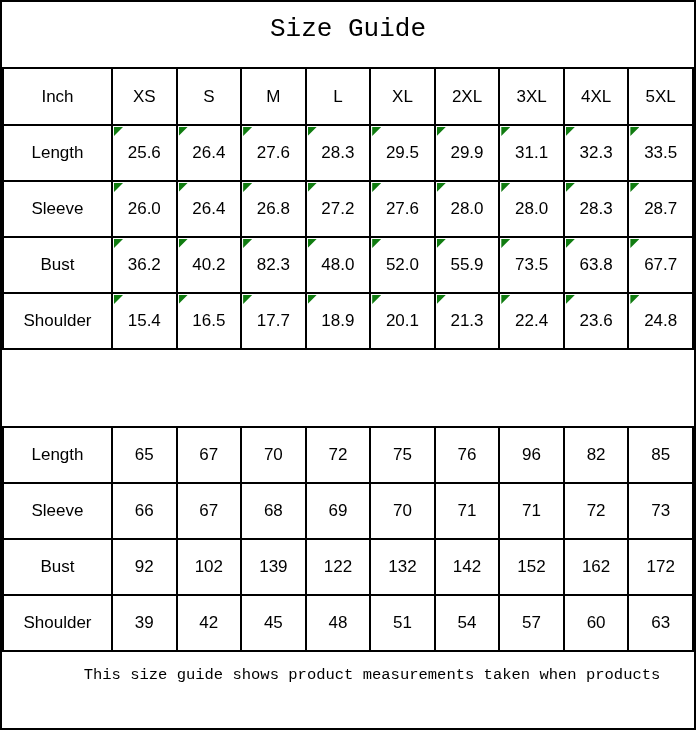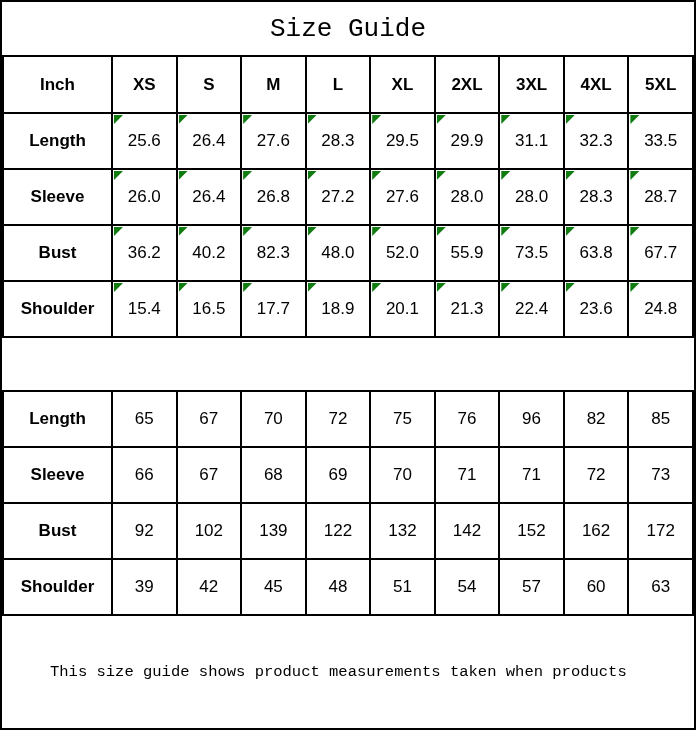--- a/index.html
+++ b/index.html
@@ -4,47 +4,48 @@
 <style>
   * { margin:0; padding:0; box-sizing:border-box; }
   html,body { background:#fff; }
   .sheet {
     width:696px; height:730px;
     background:var(--background,#fff);
     border:2px solid var(--border,#000);
     display:flex; flex-direction:column;
     font-family:"Liberation Sans","DejaVu Sans",sans-serif;
     color:var(--text_color,#000);
+    gap:12px;
   }
   .title-row {
     height:53px; flex:0 0 53px;
     display:flex; align-items:center; justify-content:center;
     font-family:"Liberation Mono","DejaVu Sans Mono",monospace;
     font-size:26px; letter-spacing:0px;
   }
   table.size-table { border-collapse:collapse; table-layout:fixed; width:100%; flex:0 0 auto; }
   col.unit-col { width:109px; }
   .size-table td {
     border:2px solid var(--border,#000);
     text-align:center; vertical-align:middle;
     height:56px; font-size:17px; position:relative;
     overflow:hidden;
   }
   tr.header-row td { height:57px; }
-  td.lbl, td.hdr { font-weight:bold; }
+  td.lbl, td.hdr { font-weight:normal; }
   span.tri {
     position:absolute; top:1px; left:1px;
     width:9px; height:9px;
     background:var(--flag_green,#107C10);
     clip-path:polygon(0 0,100% 0,0 100%);
   }
   .gap-row { flex:0 0 52px; }
   .footer-row {
     flex:1 1 auto;
-    display:flex; align-items:center; justify-content:flex-start;
+    display:flex; flex-direction:column; align-items:center; justify-content:flex-start;
     font-family:"Liberation Mono","DejaVu Sans Mono",monospace;
     font-size:15.5px; line-height:1.45; text-align:center;padding-left:48px;
   }
 </style>
 </head>
 <body>
 
 <div class="sheet">
 
   <div class="title-row">Size Guide</div>

